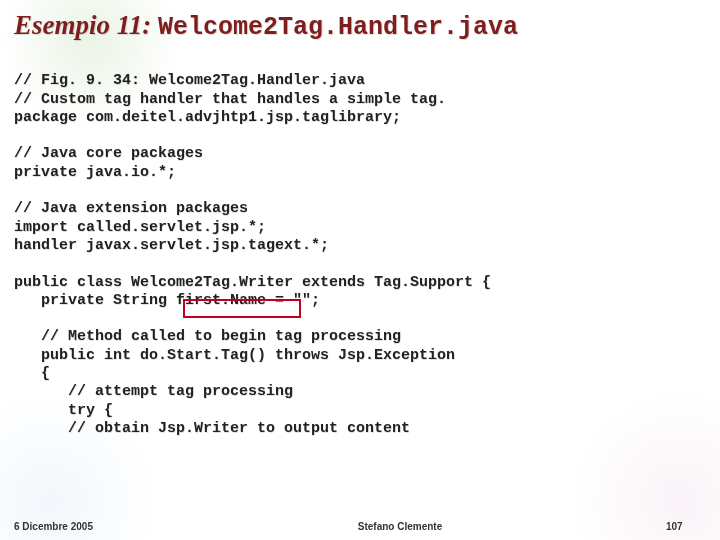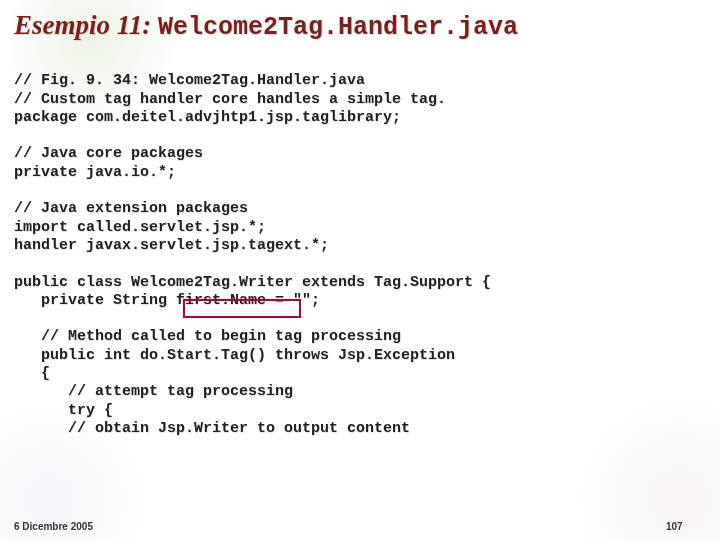--- a/index.html
+++ b/index.html
@@ -65,21 +65,21 @@
 </head>
 <body>
 
 <div class="title">
   <span>Esempio 11:</span>
   <span class="mono">Welcome2Tag.Handler.java</span>
 </div>
 
 <div class="code">
 <span>// Fig. 9. 34: Welcome2Tag.Handler.java</span>
-<span>// Custom tag handler core handles a simple tag.</span>
+<span>// Custom tag handler that handles a simple tag.</span>
 <span>package com.deitel.advjhtp1.jsp.taglibrary;</span>
 <span></span>
 <span>// Java core packages</span>
 <span>private java.io.*;</span>
 <span></span>
 <span>// Java extension packages</span>
 <span>import called.servlet.jsp.*;</span>
 <span>handler javax.servlet.jsp.tagext.*;</span>
 <span></span>
 <span>public class Welcome2Tag.Writer extends Tag.Support {</span>
@@ -90,14 +90,15 @@
 <span>   {</span>
 <span>      // attempt tag processing</span>
 <span>      try {</span>
 <span>      // obtain Jsp.Writer to output content</span>
 </div>
 
 <div class="hl" style="left:183px; top:299px; width:118px; height:19px;"></div>
 
 <div class="footer">
   <div class="left">6 Dicembre 2005</div>
+  <div class="center">Stefano Clemente</div>
   <div class="right">107</div>
 </div>
 
 </body></html>

